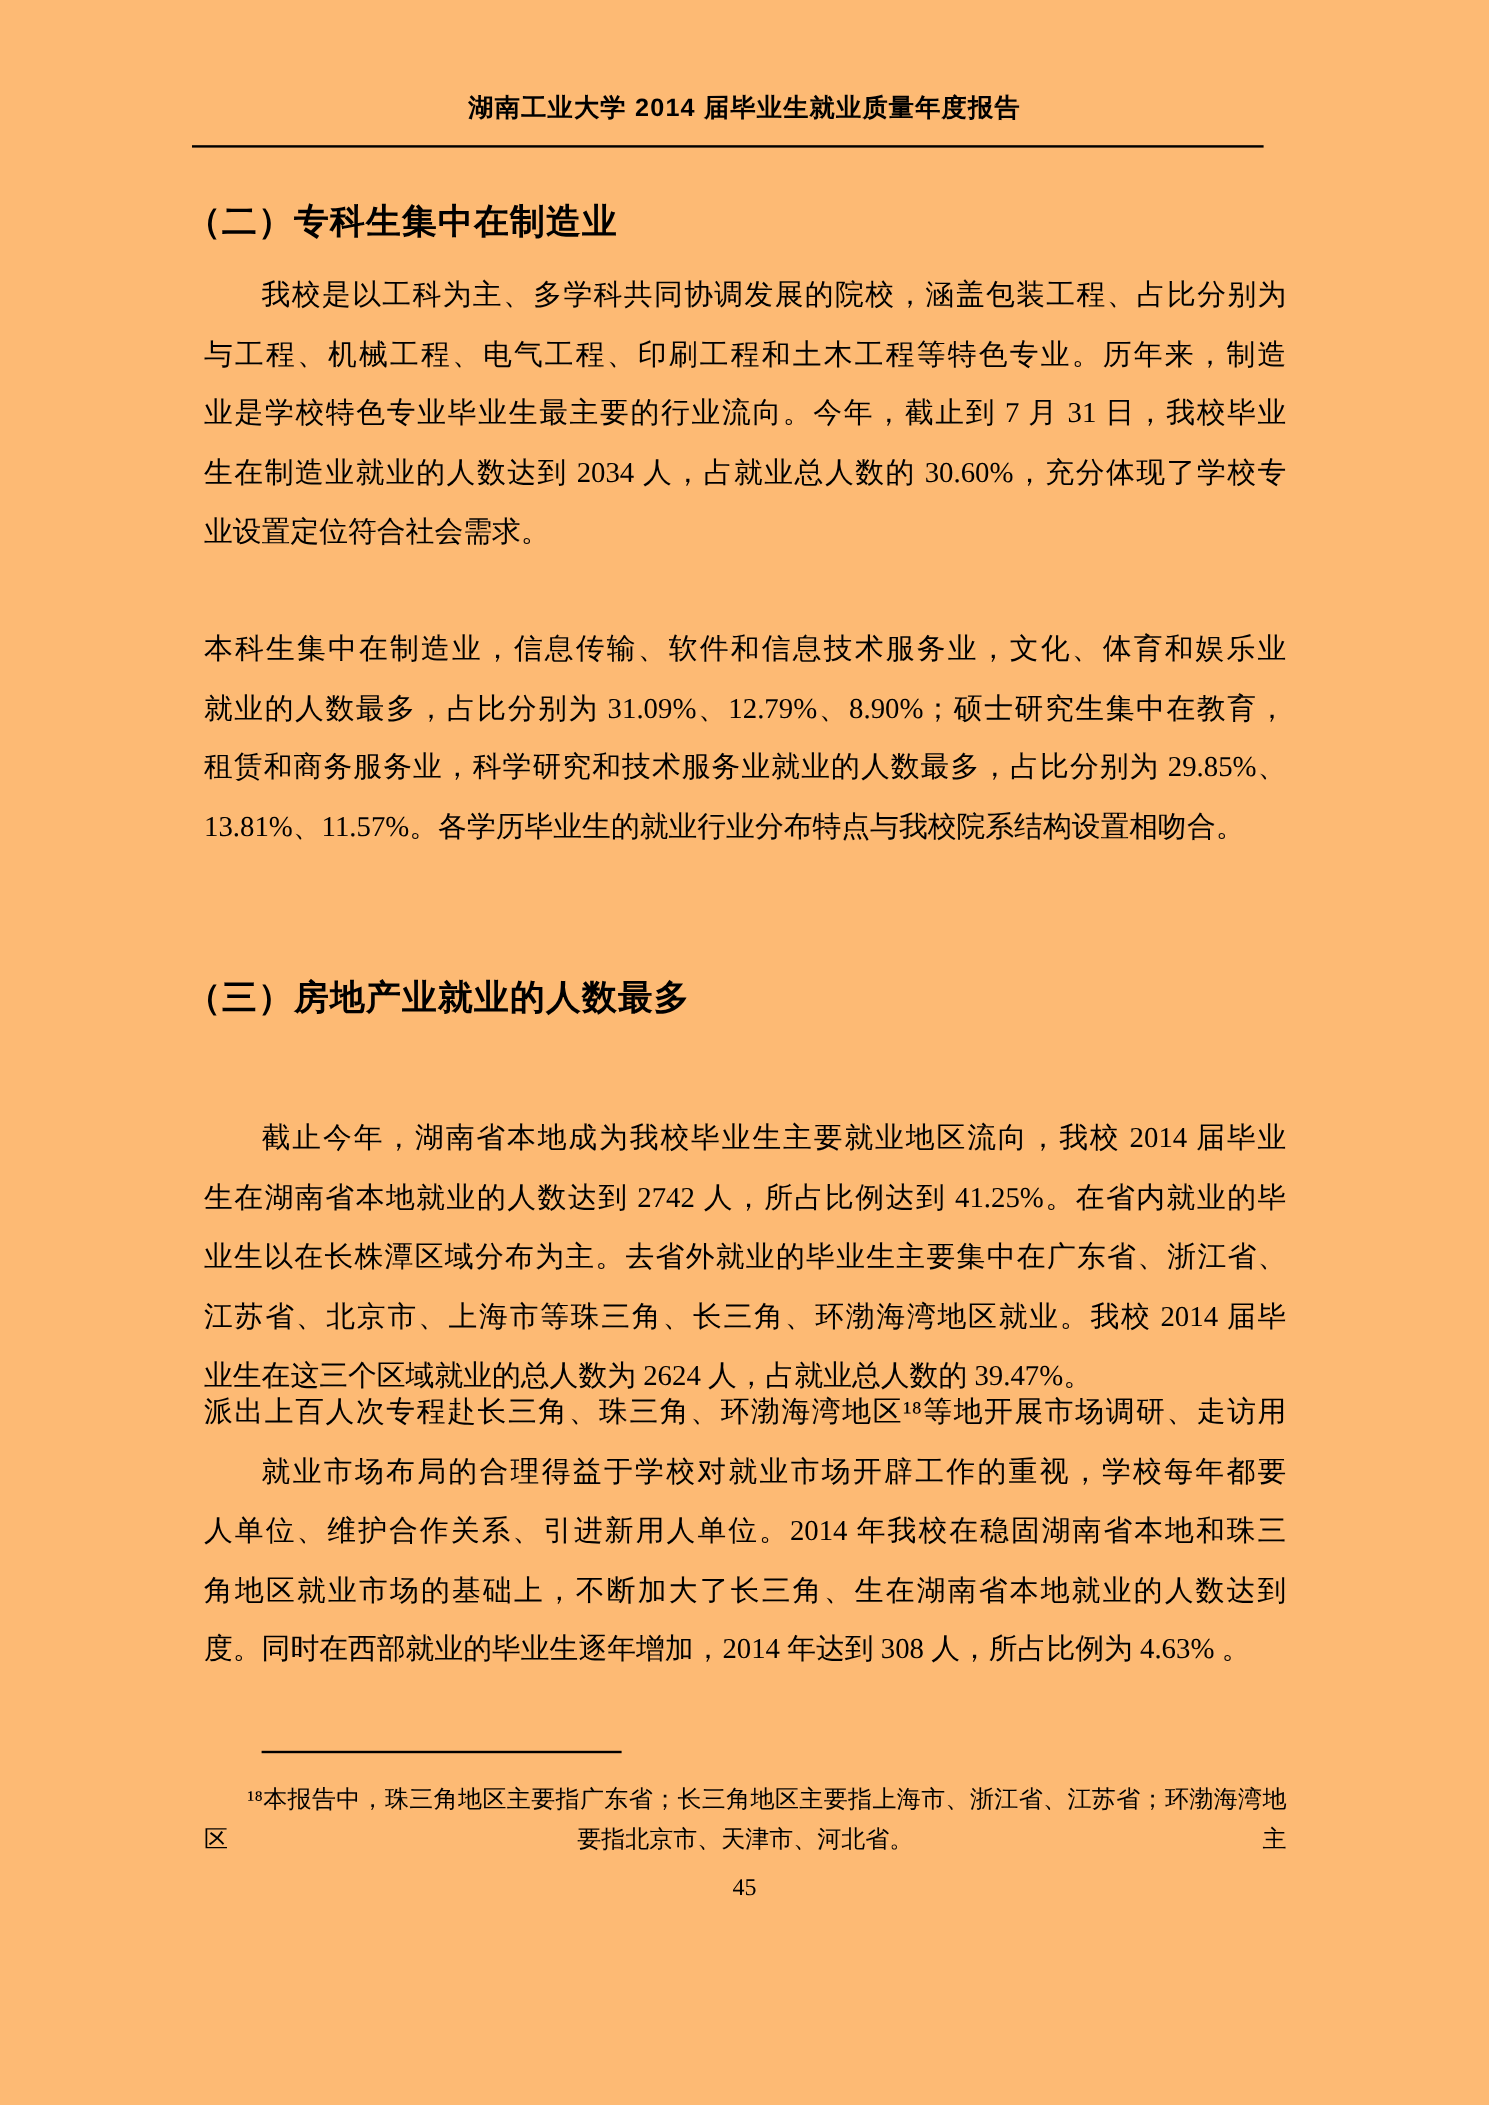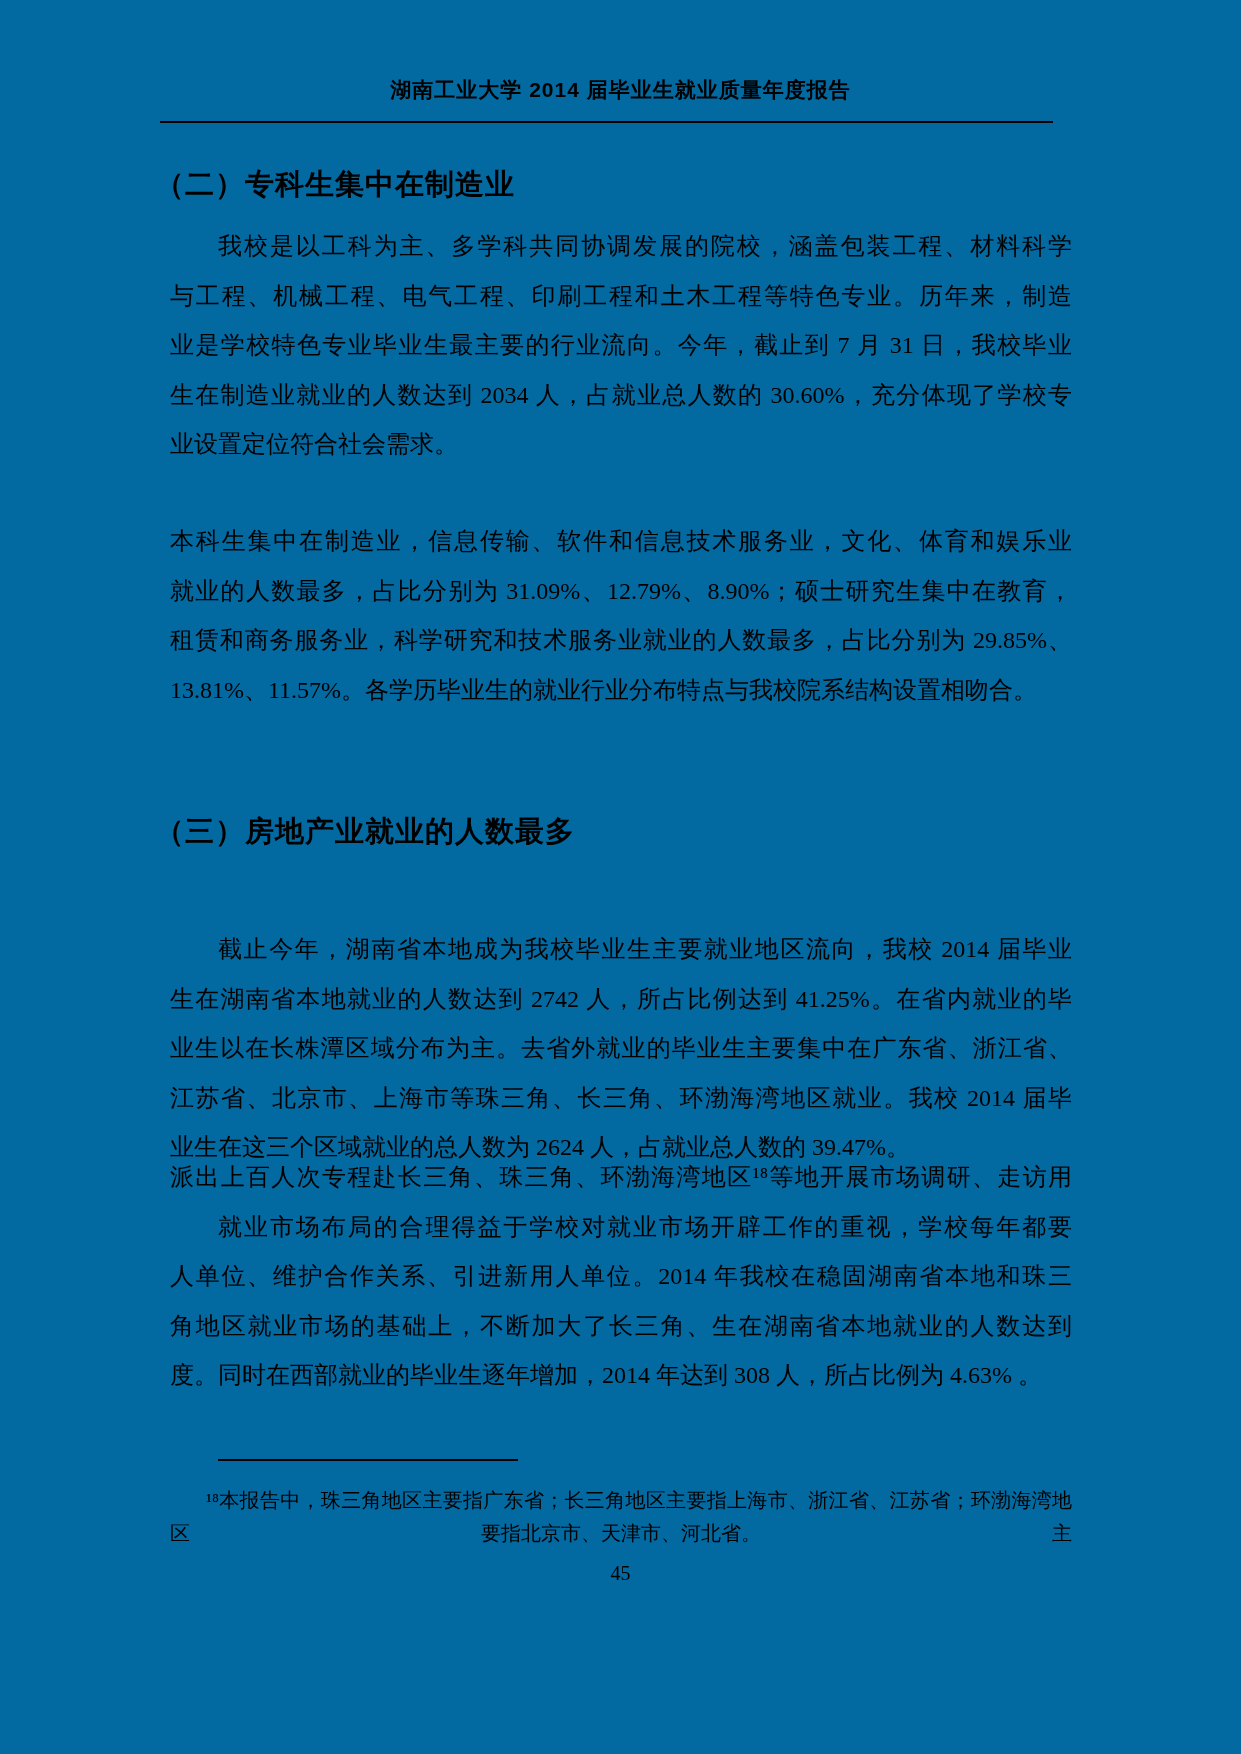--- a/index.html
+++ b/index.html
@@ -1,21 +1,21 @@
 <!DOCTYPE html>
 <html><head>
 <meta charset="utf-8">
 <style>
   html, body { margin: 0; padding: 0; background: #888; }
   .page {
     position: relative;
     width: 1241px;
     height: 1754px;
     margin: 0 auto;
-    background: #0369a1;
+    background: #fdba74;
     color: #000000;
     font-family: "Liberation Serif", "DejaVu Serif", serif;
     overflow: hidden;
   }
   
   .hdr-title {
     position: absolute;
     top: 76px; left: 0; width: 100%;
     text-align: center;
     font-family: "Liberation Sans", "DejaVu Sans", sans-serif;
@@ -85,21 +85,21 @@
 <body>
 
 <div class="page">
 
   <div class="hdr-title">湖南工业大学 2014 届毕业生就业质量年度报告</div>
   <div class="hdr-rule"></div>
 
   <div class="sec-heading" style="top:165px">（二）专科生集中在制造业</div>
 
   <div class="para" style="top:222px">
-    <div class="ln j ind">我校是以工科为主、多学科共同协调发展的院校，涵盖包装工程、材料科学</div>
+    <div class="ln j ind">我校是以工科为主、多学科共同协调发展的院校，涵盖包装工程、占比分别为</div>
     <div class="ln j">与工程、机械工程、电气工程、印刷工程和土木工程等特色专业。历年来，制造</div>
     <div class="ln j">业是学校特色专业毕业生最主要的行业流向。今年，截止到 7 月 31 日，我校毕业</div>
     <div class="ln j">生在制造业就业的人数达到 2034 人，占就业总人数的 30.60%，充分体现了学校专</div>
     <div class="ln">业设置定位符合社会需求。</div>
   </div>
 
   <div class="para" style="top:517px">
     <div class="ln j">本科生集中在制造业，信息传输、软件和信息技术服务业，文化、体育和娱乐业</div>
     <div class="ln j">就业的人数最多，占比分别为 31.09%、12.79%、8.90%；硕士研究生集中在教育，</div>
     <div class="ln j">租赁和商务服务业，科学研究和技术服务业就业的人数最多，占比分别为 29.85%、</div>

